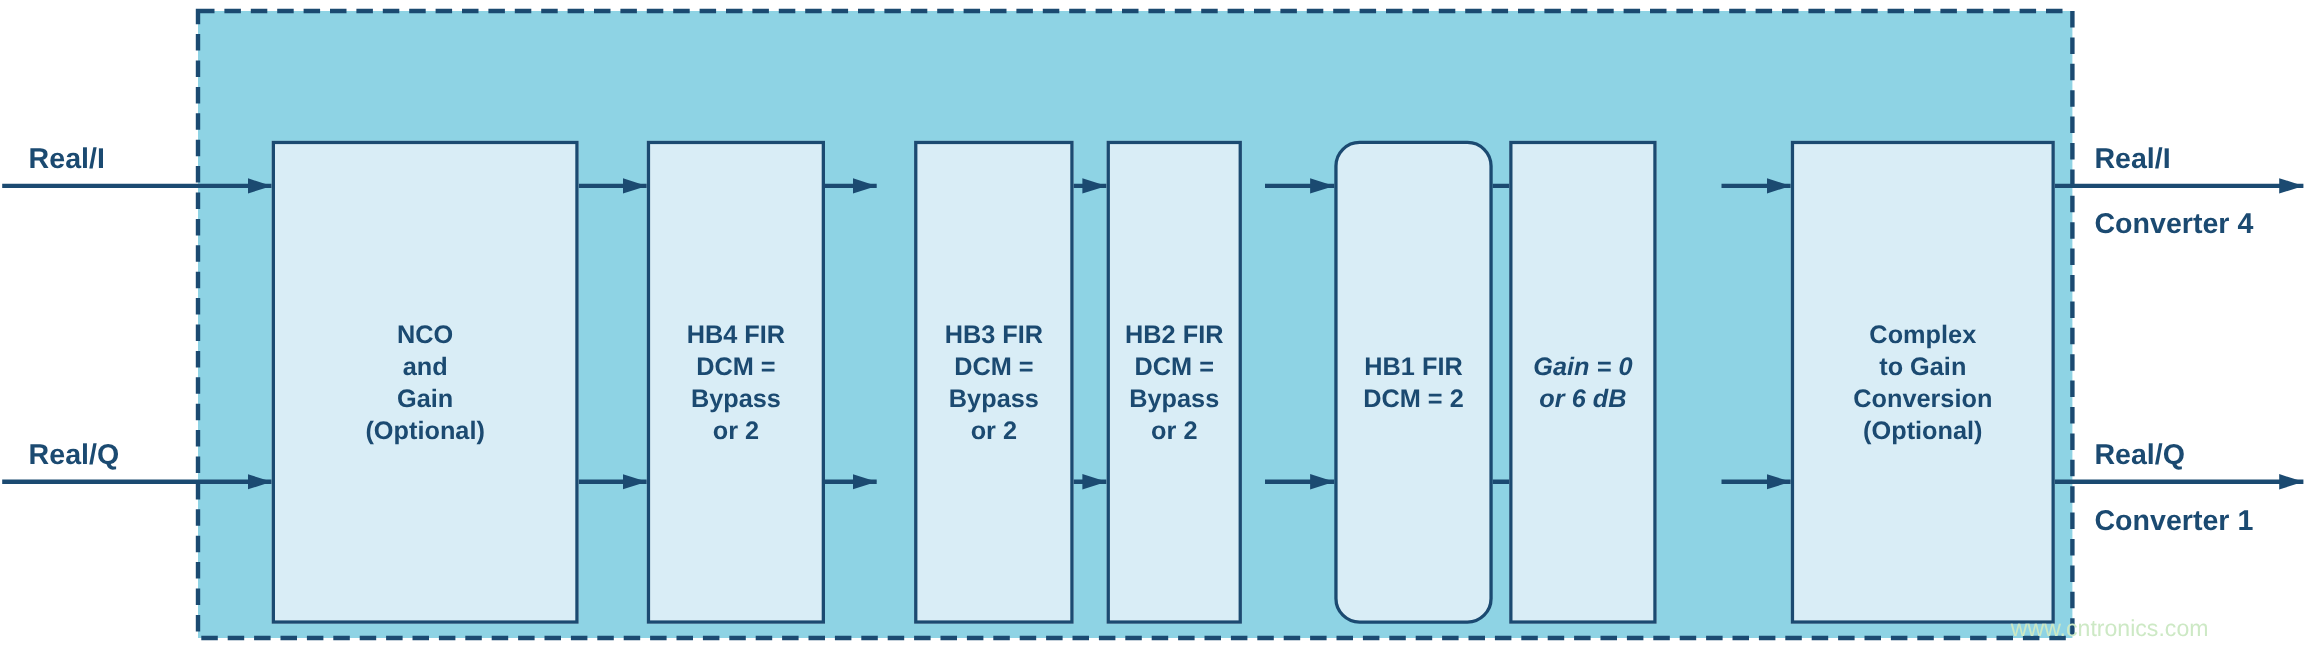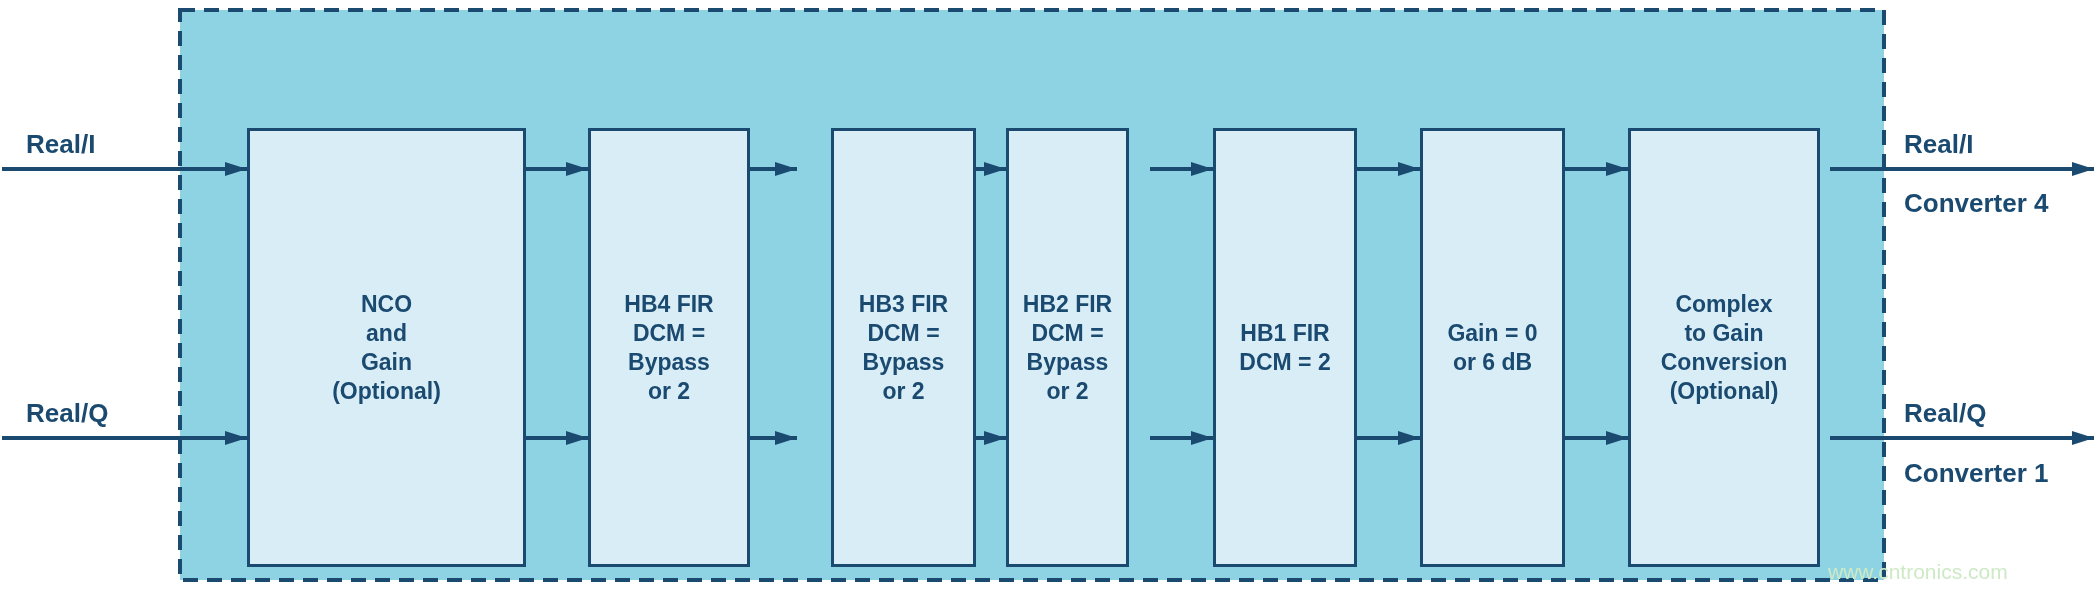--- a/index.html
+++ b/index.html
@@ -127,31 +127,31 @@
     <span>or 2</span>
   </div>
 
   <div class="block" style="left:1006px; width:123px;">
     <span>HB2 FIR</span>
     <span>DCM =</span>
     <span>Bypass</span>
     <span>or 2</span>
   </div>
 
-  <div class="block" style="left:1213px; width:144px;">
+  <div class="block" style="left:1213px; width:144px;border-radius:23px;">
     <span>HB1 FIR</span>
     <span>DCM = 2</span>
   </div>
 
-  <div class="block" style="left:1420px; width:145px;">
+  <div class="block" style="left:1372px; width:134px;font-style:italic;">
     <span>Gain = 0</span>
     <span>or 6 dB</span>
   </div>
 
-  <div class="block" style="left:1628px; width:192px;">
+  <div class="block" style="left:1628px; width:240px;">
     <span>Complex</span>
     <span>to Gain</span>
     <span>Conversion</span>
     <span>(Optional)</span>
   </div>
 
   <div class="io-label" style="left:26px; top:131px;">Real/I</div>
   <div class="io-label" style="left:26px; top:400px;">Real/Q</div>
 
   <div class="io-label" style="left:1904px; top:131px;">Real/I</div>

